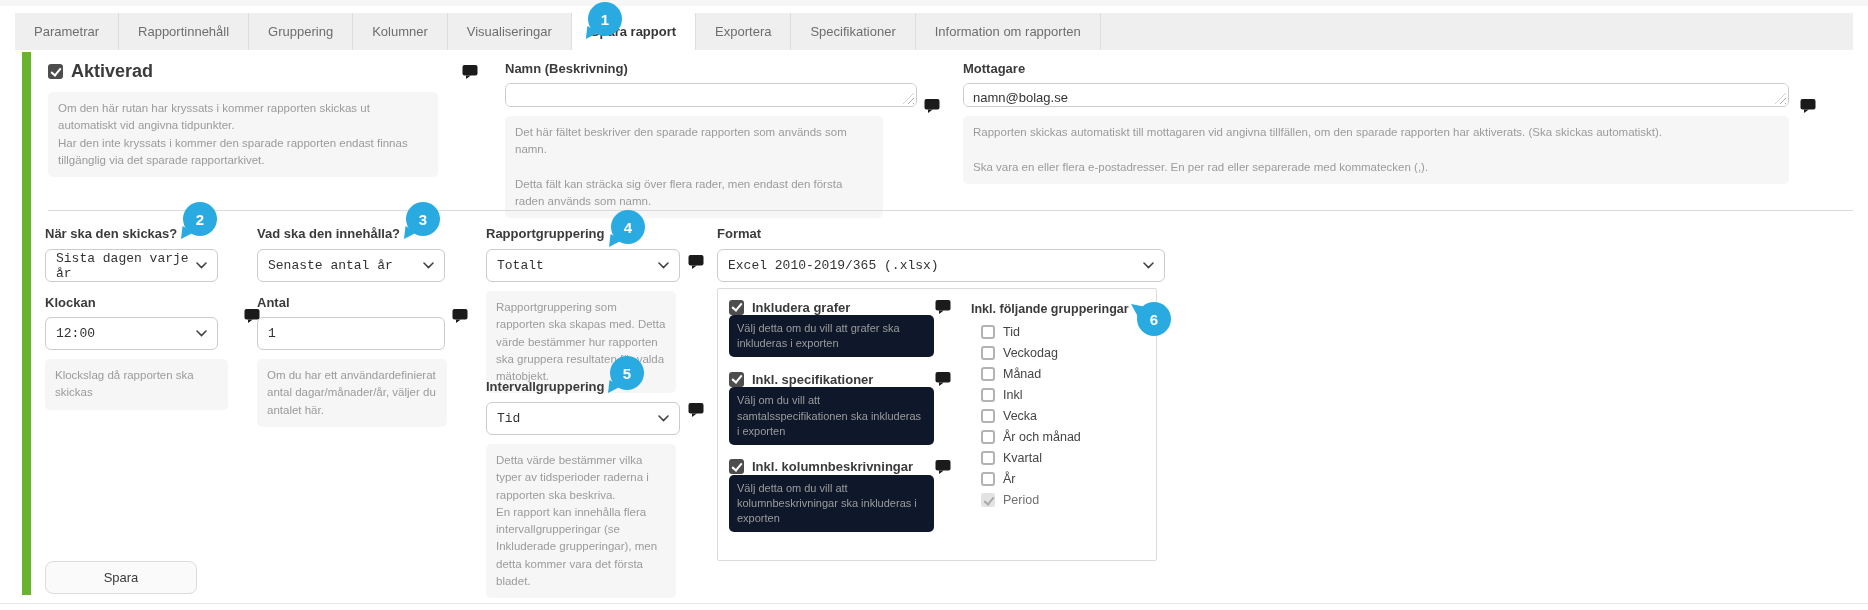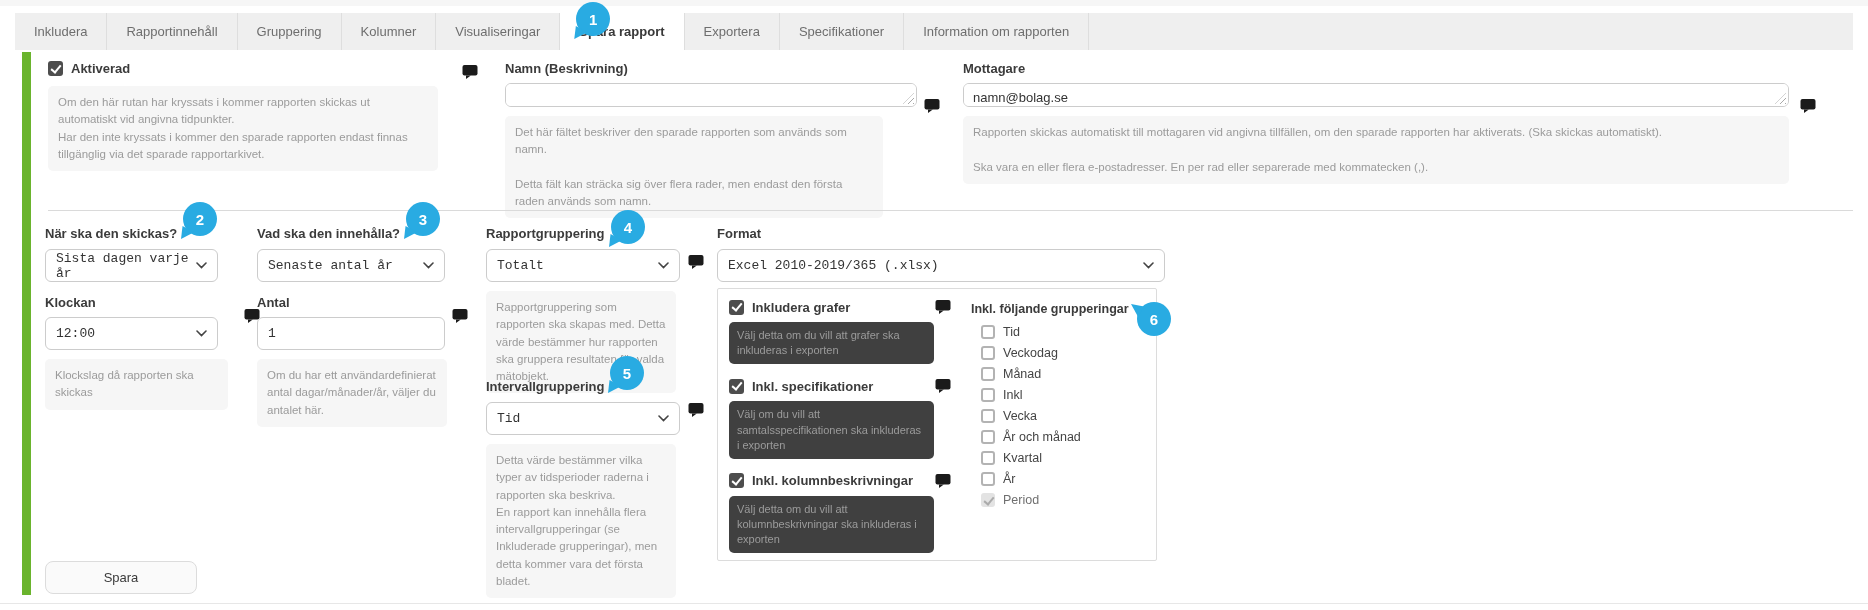--- a/index.html
+++ b/index.html
@@ -122,21 +122,21 @@
   .format-box {
     margin-top:6px; width:440px; height:273px;
     border:1px solid #dcdcdc; border-radius:2px; background:#fff;
     display:flex; padding:10px 11px;
   }
   .fb-left { width:228px; }
   .fb-group { margin-bottom:14px; }
   .fb-group .cbrow .lbl { font-size:13px; }
   .fb-group .cbrow { padding-right:6px; }
   .fb-help {
-    margin-top:7px; width:205px; background:#404040; border-radius:5px;
+    width:205px; background:#0f172a; border-radius:5px;
     padding:6px 8px; font-size:11px; line-height:1.38; color:#9b9b9b;
   }
   .fb-right { margin-left:14px; flex:1; }
   .fb-right .glabel { font-size:12.5px; font-weight:bold; color:#3b3b3b; white-space:nowrap; }
   .glist { margin-top:8px; margin-left:10px; }
   .glist .cbrow { margin-bottom:7px; gap:8px; }
   .glist .glabel-item { font-size:12.5px; color:#444; }
   .glist .glabel-item.dim { color:#6f6f6f; }
 
   .save-btn {
@@ -146,21 +146,21 @@
     display:flex; align-items:center; justify-content:center; cursor:pointer;
   }
 </style>
 </head>
 <body>
 
 <div class="topstrip"></div>
 
 <div class="tabbar">
   <div class="tab">
-      <span>Inkludera</span>
+      <span>Parametrar</span>
     </div>
   <div class="tab">
       <span>Rapportinnehåll</span>
     </div>
   <div class="tab">
       <span>Gruppering</span>
     </div>
   <div class="tab">
       <span>Kolumner</span>
     </div>
@@ -180,21 +180,21 @@
   <div class="tab">
       <span>Information om rapporten</span>
     </div>
 </div>
 
 <div class="abs greenbar"></div>
 
 <div class="abs blk-activated">
   <div class="cbrow">
     <span class="cb on"></span>
-    <span class="lbl" style="font-size:13px;">Aktiverad</span>
+    <span class="lbl" style="font-size:18px;">Aktiverad</span>
   </div>
   <div class="help">Om den här rutan har kryssats i kommer rapporten skickas ut automatiskt vid angivna tidpunkter.
 Har den inte kryssats i kommer den sparade rapporten endast finnas tillgänglig via det sparade rapportarkivet.</div>
 </div>
 
 <span class="dicon" style="left:462px; top:64px;">
   <svg viewBox="0 0 16 16" fill="#1b1b1b">
       <rect x="0.5" y="1" width="15" height="10.5" rx="2"></rect>
       <path d="M4 11.5 L4 15 L8.8 11.5 Z"></path>
     </svg>

